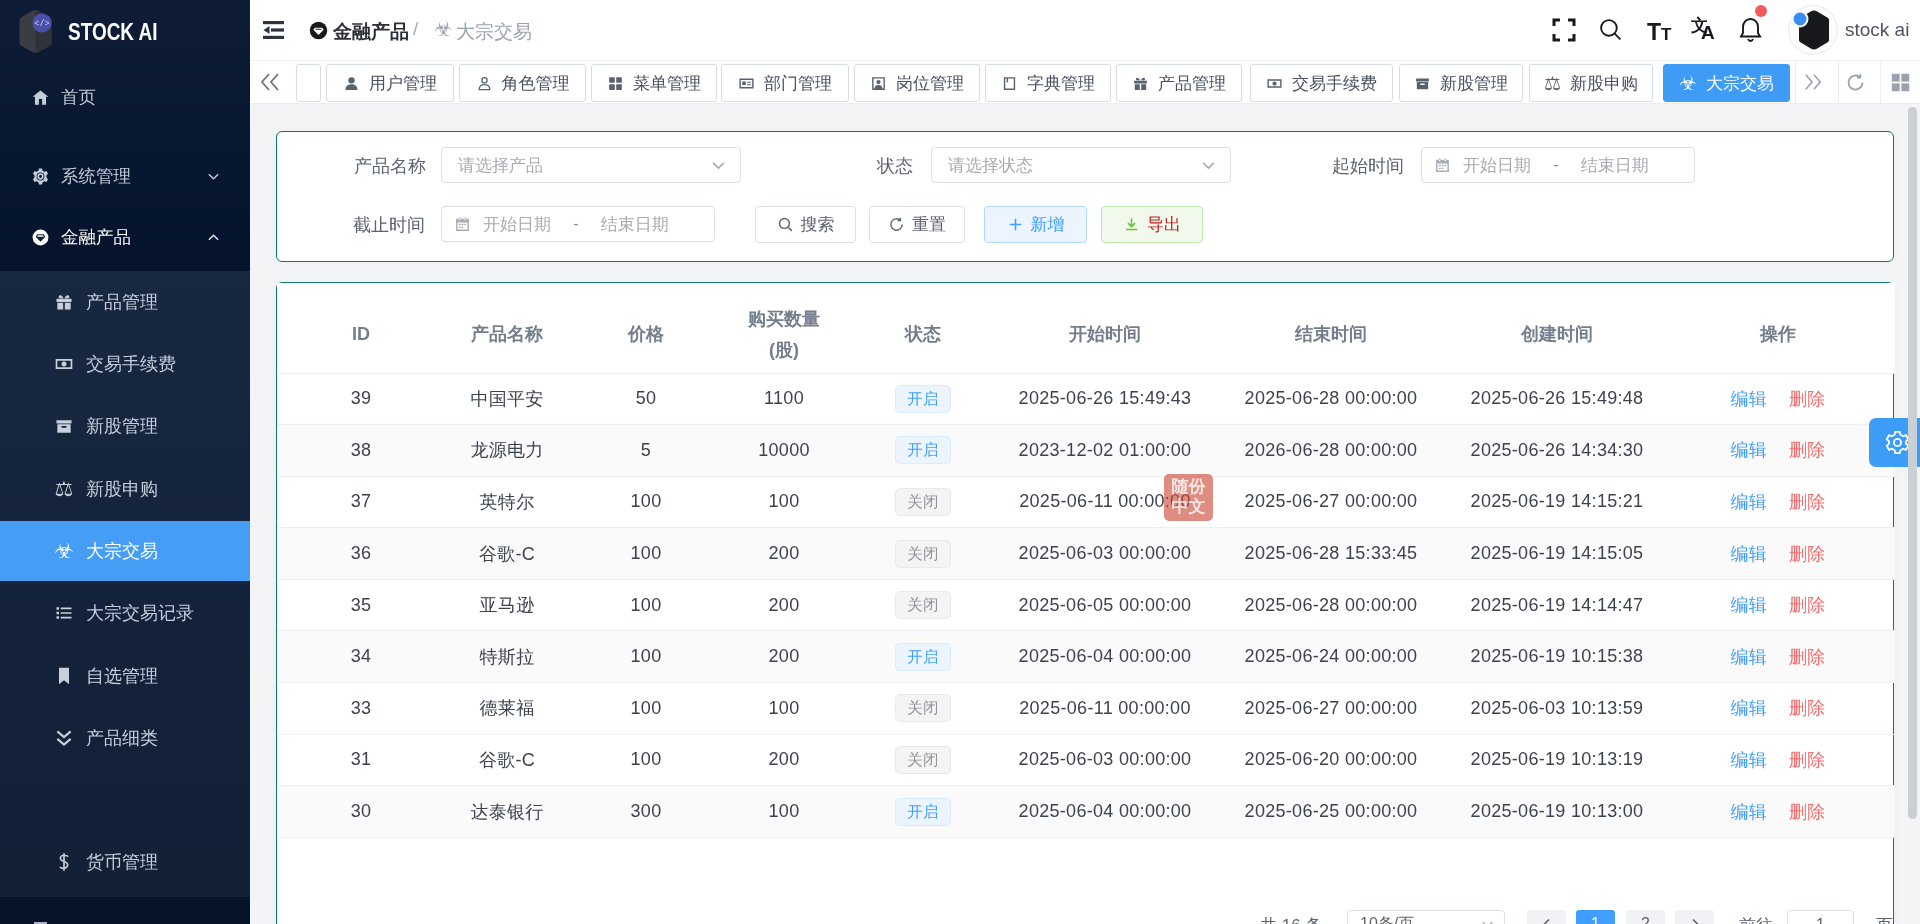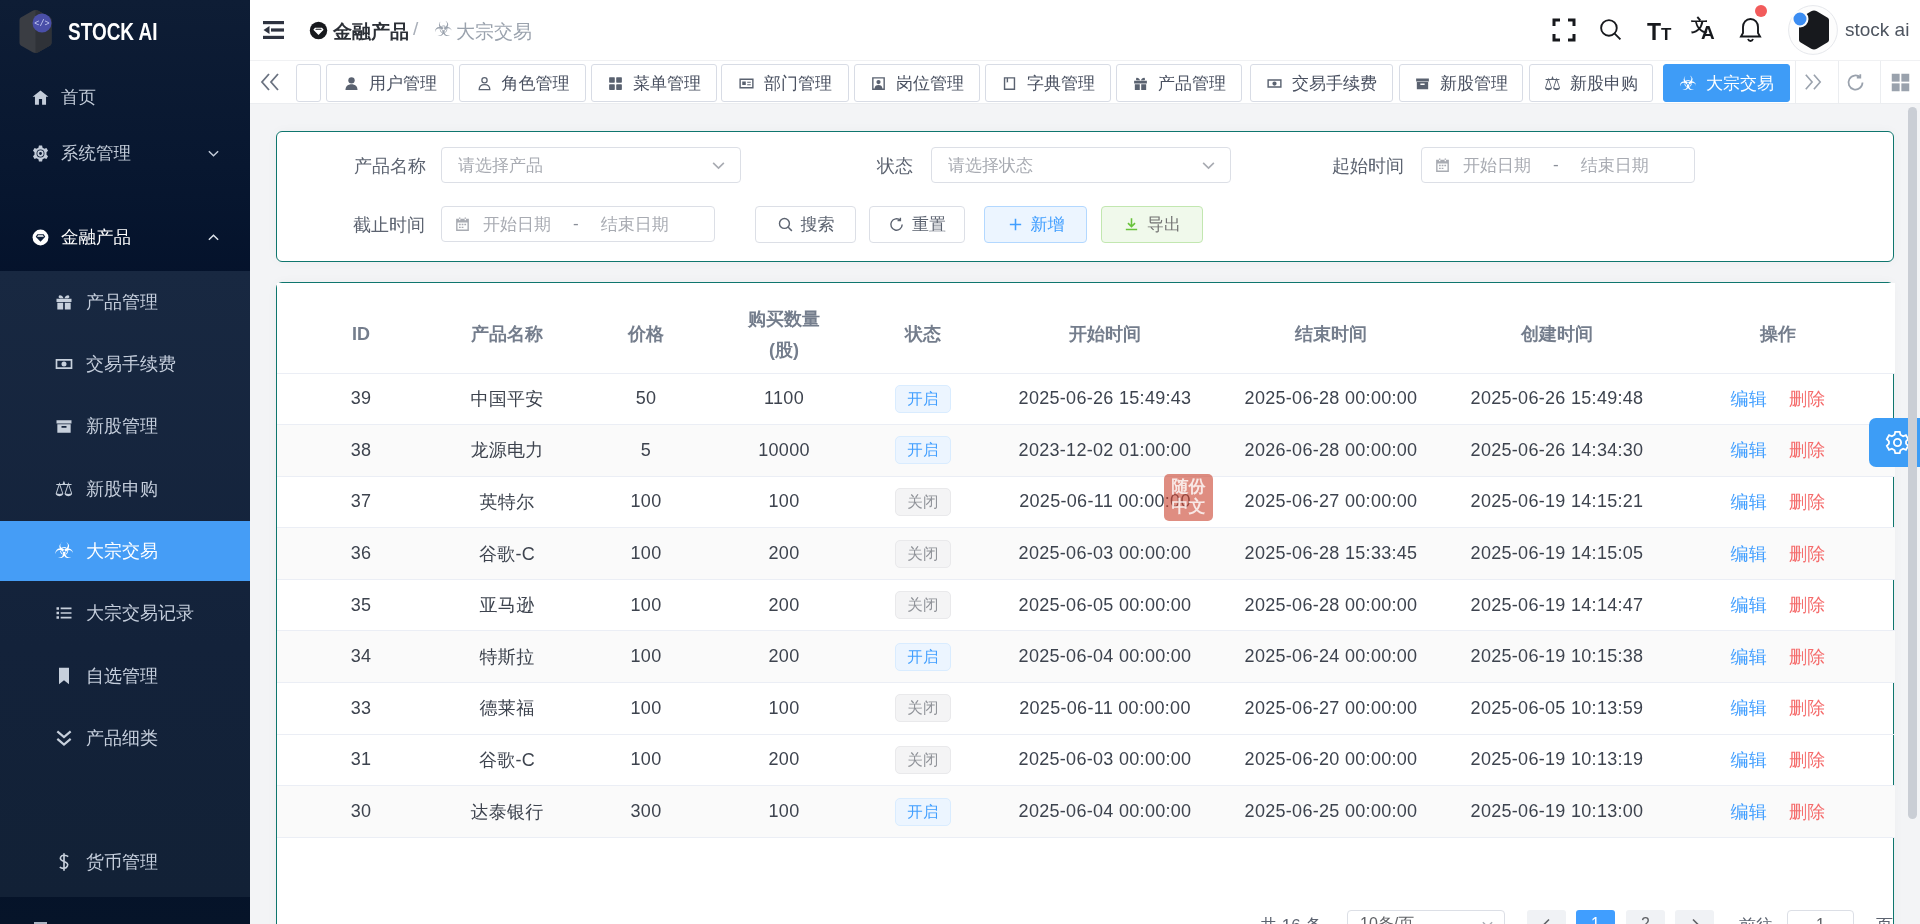--- a/index.html
+++ b/index.html
@@ -72,21 +72,21 @@
     <text x="25" y="17" font-size="8.5" fill="#c6cbf0" text-anchor="middle" font-family="Liberation Mono, monospace">&lt;/&gt;</text>
   </svg>
   <div class="abs" style="left:68px;top:18px;color:#fff;font-size:24px;font-weight:bold;letter-spacing:0px;transform:scaleX(0.79);transform-origin:left;">STOCK AI</div>
 
   <div class="mitem" style="top:69px;">
     <svg class="mi" viewBox="0 0 24 24" fill="#c3ccd9">
         <path d="M12 3 L22 11 H19 V21 H14 V14 H10 V21 H5 V11 H2 Z"></path>
       </svg>
     <span class="mt">首页</span>
   </div>
-  <div class="mitem" style="top:125px;">
+  <div class="mitem" style="top:148px;">
     <svg class="mi" viewBox="0 0 24 24" fill="#c3ccd9">
         <path d="M12 8 A4 4 0 1 0 12 16 A4 4 0 1 0 12 8 M12 10.2 A1.8 1.8 0 1 1 12 13.8 A1.8 1.8 0 1 1 12 10.2 M10 2 H14 L14.6 4.6 L17 6 L19.5 5 L21.5 8.5 L19.6 10.4 V13.6 L21.5 15.5 L19.5 19 L17 18 L14.6 19.4 L14 22 H10 L9.4 19.4 L7 18 L4.5 19 L2.5 15.5 L4.4 13.6 V10.4 L2.5 8.5 L4.5 5 L7 6 L9.4 4.6 Z M12 7 A5 5 0 1 1 12 17 A5 5 0 1 1 12 7" fill-rule="evenodd"></path>
       </svg>
     <span class="mt">系统管理</span>
     <svg class="chev" viewBox="0 0 14 14" fill="none" stroke="#c3ccd9" stroke-width="1.6">
         <path d="M2 4.5 L7 9.5 L12 4.5"></path>
       </svg>
   </div>
   <div class="mitem" style="top:209px;color:#fff;">
     <svg class="mi" viewBox="0 0 24 24">
@@ -333,21 +333,21 @@
           <path d="M20 12 A8 8 0 1 1 17.5 6.2 M17.5 2.5 V6.5 H13.5"></path>
         </svg>
       重置
     </div>
     <div class="fbtn" style="left:707px;top:74px;width:103px;background:#ecf5ff;border-color:#b3d8ff;color:#409eff;">
       <svg width="17" height="17" viewBox="0 0 24 24" fill="none" stroke="#409eff" stroke-width="2.2">
           <path d="M12 4 V20 M4 12 H20"></path>
         </svg>
       新增
     </div>
-    <div class="fbtn" style="left:824px;top:74px;width:102px;background:#f0f9eb;border-color:#c2e7b0;color:#737373;">
+    <div class="fbtn" style="left:824px;top:74px;width:102px;background:#f0f9eb;border-color:#c2e7b0;color:#b91c1c;">
       <svg width="17" height="17" viewBox="0 0 24 24" fill="none" stroke="#67c23a" stroke-width="2.2">
           <path d="M12 3 V14 M7 10 L12 15 L17 10 M4 19 H20"></path>
         </svg>
       导出
     </div>
   </div>
 
   <div class="card" id="tablecard">
     <table id="dtable">
       <colgroup>
@@ -440,21 +440,21 @@
         <td><span class="lnk-e">编辑</span><span class="lnk-d">删除</span></td>
       </tr>
       <tr>
         <td>33</td>
             <td>德莱福</td>
             <td>100</td>
             <td>100</td>
             <td><span class="tag off">关闭</span></td>
         <td>2025-06-11 00:00:00</td>
             <td>2025-06-27 00:00:00</td>
-            <td>2025-06-05 10:13:59</td>
+            <td>2025-06-03 10:13:59</td>
         <td><span class="lnk-e">编辑</span><span class="lnk-d">删除</span></td>
       </tr>
       <tr>
         <td>31</td>
             <td>谷歌-C</td>
             <td>100</td>
             <td>200</td>
             <td><span class="tag off">关闭</span></td>
         <td>2025-06-03 00:00:00</td>
             <td>2025-06-20 00:00:00</td>

